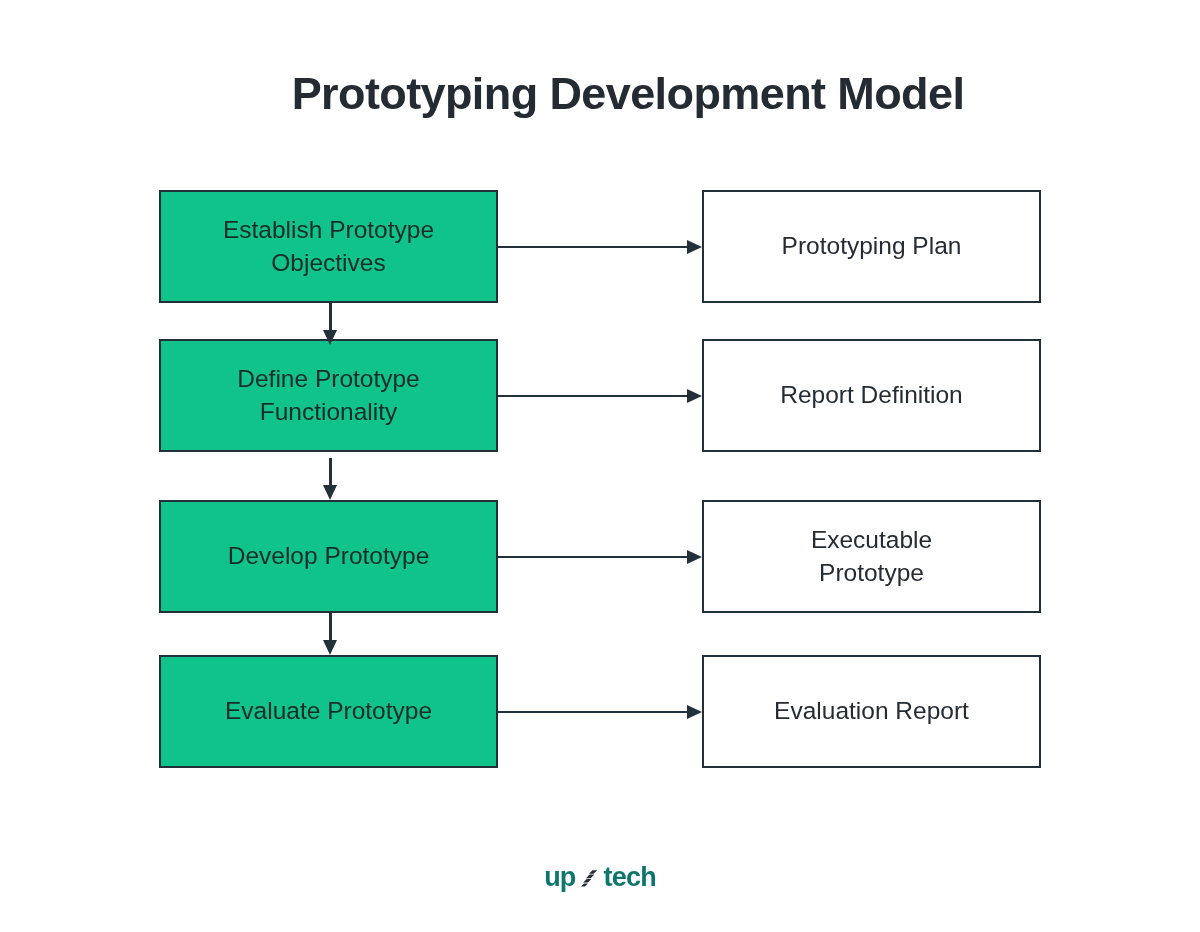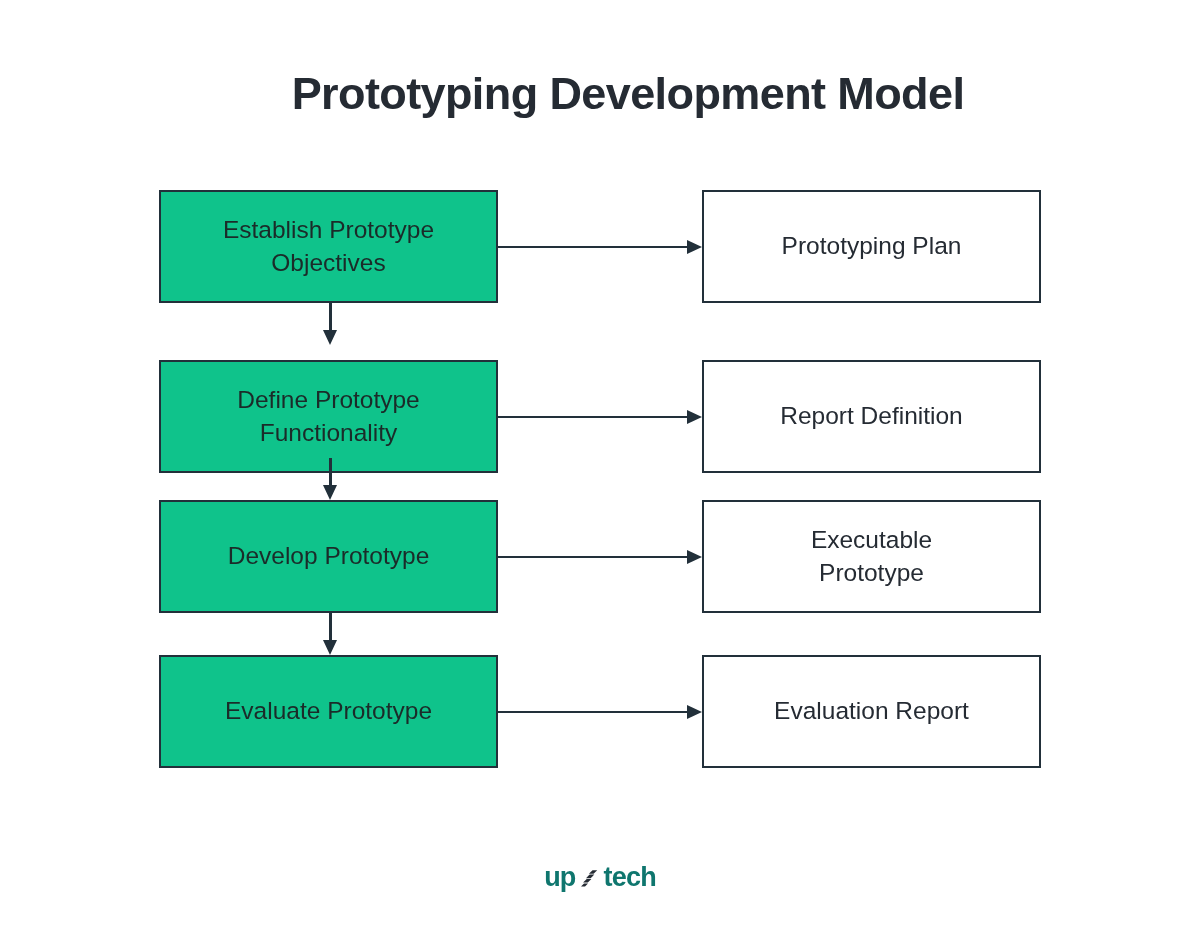--- a/index.html
+++ b/index.html
@@ -47,21 +47,21 @@
     height: 578px;
   }
 
   .row {
     position: absolute;
     left: 0;
     width: 882px;
     height: 113px;
   }
   .row-0 { top: 0px; }
-  .row-1 { top: 170px; padding-left: 40px; }
+  .row-1 { top: 149px; padding-left: 40px; }
   .row-2 { top: 310px; }
   .row-3 { top: 465px; }
 
   
   .stage-box,
   .output-box {
     position: absolute;
     top: 0;
     height: 113px;
     box-sizing: border-box;

